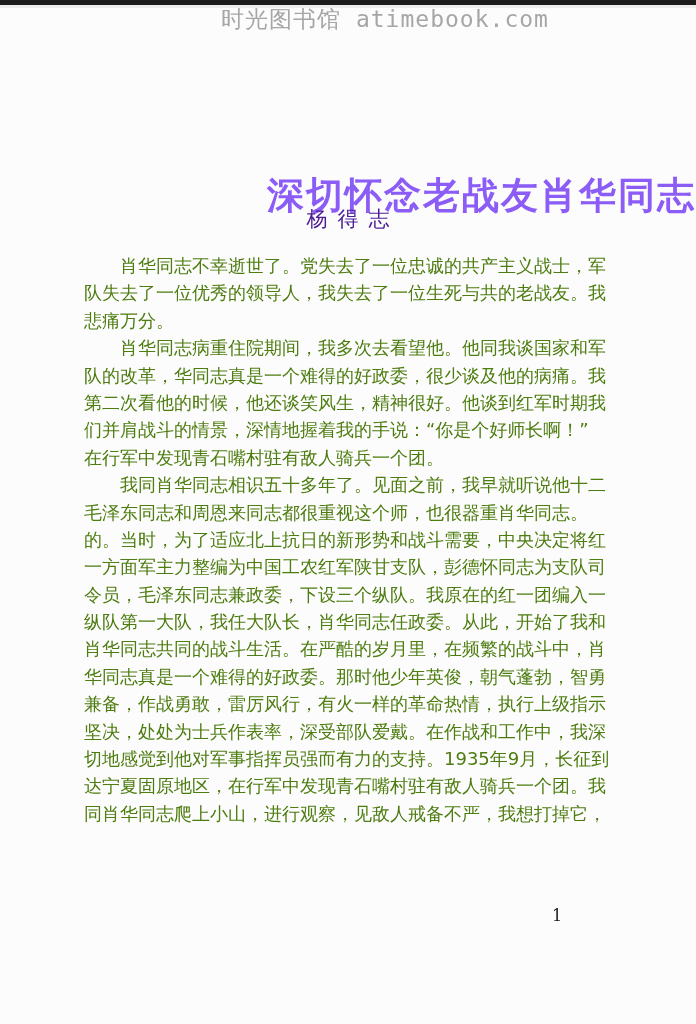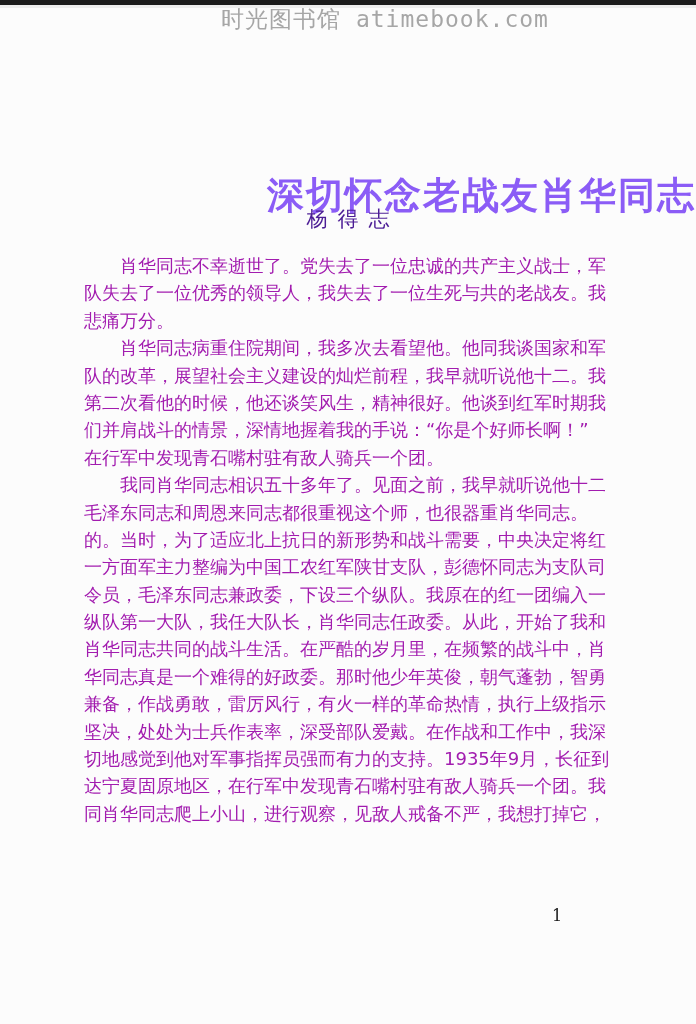--- a/index.html
+++ b/index.html
@@ -60,21 +60,21 @@
     font-family: Liberation Serif, serif;
     white-space: nowrap;
   }
   .article-body {
     position: absolute;
     top: 252px;
     left: 84px;
     width: 530px;
     font-size: 18px;
     line-height: 27.4px;
-    color: #a21caf;
+    color: #4d7c0f;
     font-family: "DejaVu Sans", sans-serif;
     text-align: justify;
   }
   .article-body .line {
     white-space: nowrap;
     height: 27.4px;
   }
   .article-body .line.first {
     text-indent: 2em;
   }
@@ -100,21 +100,21 @@
 
   <h1 class="article-title">深切怀念老战友肖华同志</h1>
 
   <div class="article-author">杨得志</div>
 
   <div class="article-body">
       <div class="line first">肖华同志不幸逝世了。党失去了一位忠诚的共产主义战士，军</div>
       <div class="line">队失去了一位优秀的领导人，我失去了一位生死与共的老战友。我</div>
       <div class="line">悲痛万分。</div>
       <div class="line first">肖华同志病重住院期间，我多次去看望他。他同我谈国家和军</div>
-      <div class="line">队的改革，展望社会主义建设的灿烂前程，我早就听说他十二。我</div>
+      <div class="line">队的改革，华同志真是一个难得的好政委，很少谈及他的病痛。我</div>
       <div class="line">第二次看他的时候，他还谈笑风生，精神很好。他谈到红军时期我</div>
       <div class="line">们并肩战斗的情景，深情地握着我的手说：“你是个好师长啊！”</div>
       <div class="line">在行军中发现青石嘴村驻有敌人骑兵一个团。</div>
       <div class="line first">我同肖华同志相识五十多年了。见面之前，我早就听说他十二</div>
       <div class="line">毛泽东同志和周恩来同志都很重视这个师，也很器重肖华同志。</div>
       <div class="line">的。当时，为了适应北上抗日的新形势和战斗需要，中央决定将红</div>
       <div class="line">一方面军主力整编为中国工农红军陕甘支队，彭德怀同志为支队司</div>
       <div class="line">令员，毛泽东同志兼政委，下设三个纵队。我原在的红一团编入一</div>
       <div class="line">纵队第一大队，我任大队长，肖华同志任政委。从此，开始了我和</div>
       <div class="line">肖华同志共同的战斗生活。在严酷的岁月里，在频繁的战斗中，肖</div>

